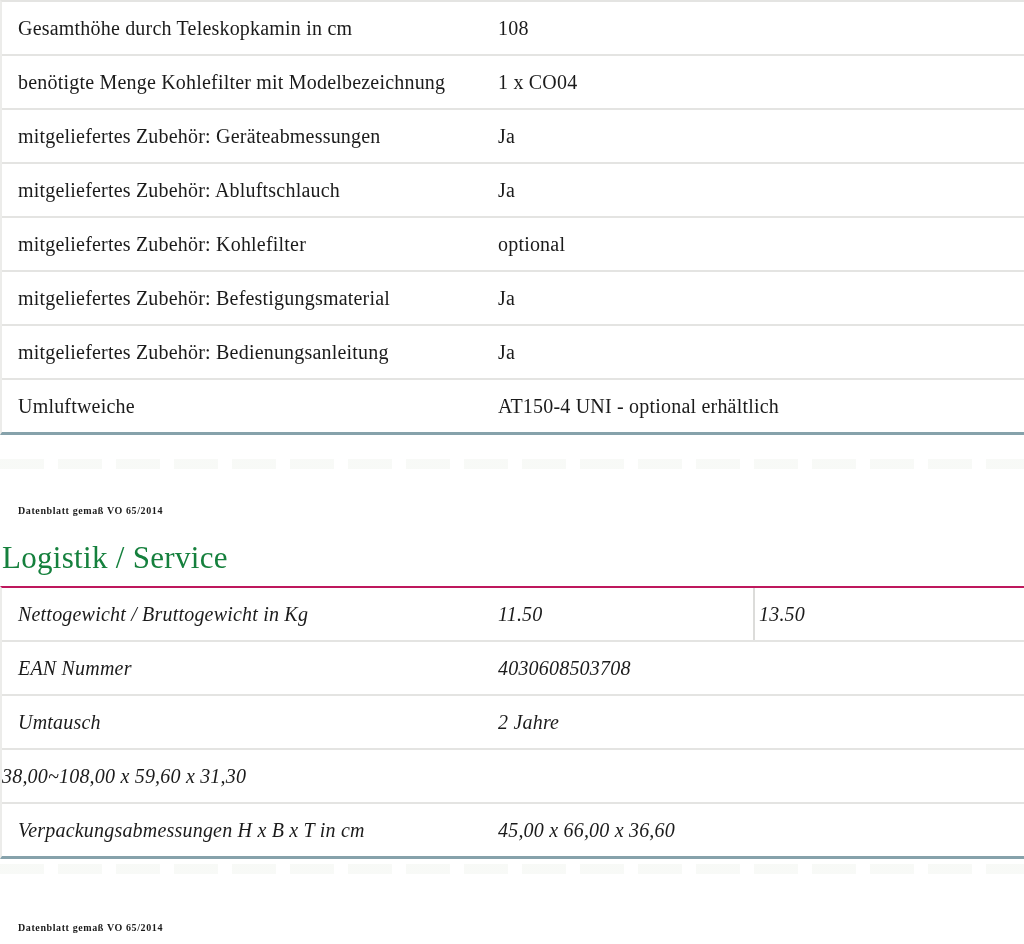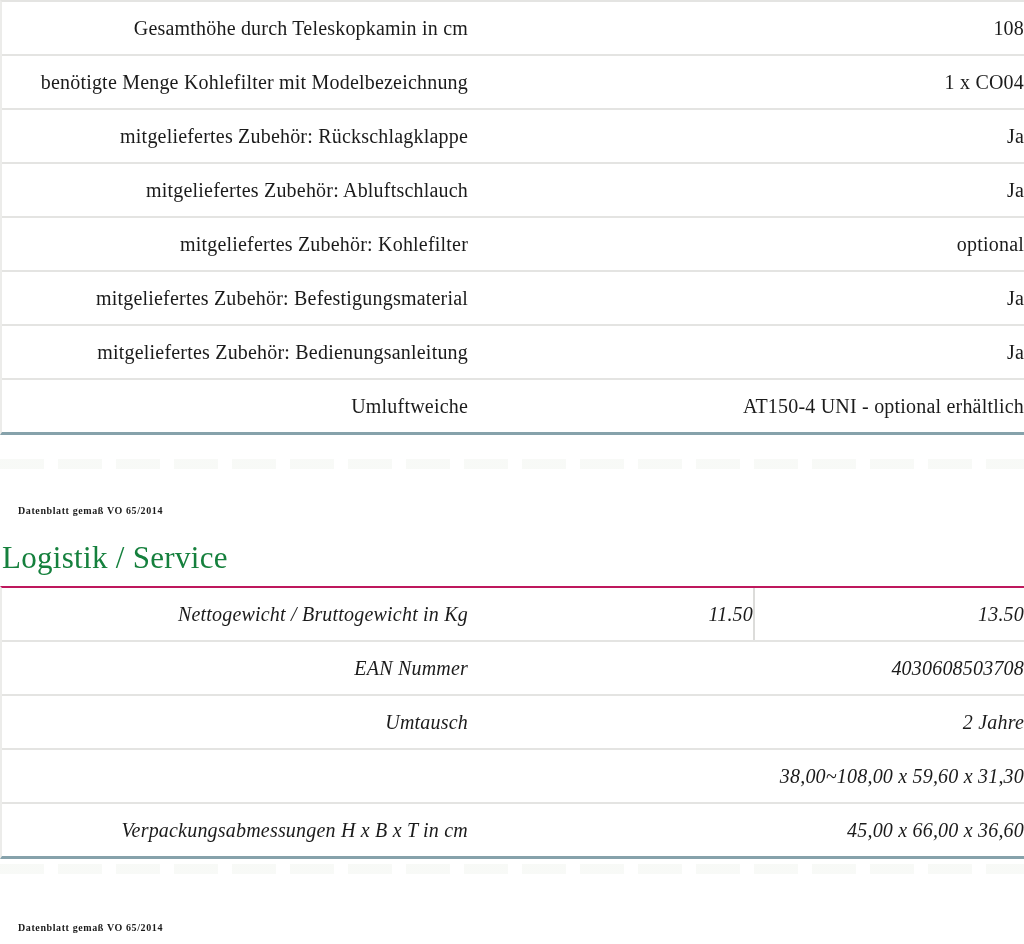--- a/index.html
+++ b/index.html
@@ -27,27 +27,26 @@
   .t2{
     border-top:2px solid #be185d;
     border-bottom:3px solid var(--teal);
     margin-top:8px;
     font-style:italic;
   }
   .t-row{
     display:flex;
     border-bottom:2px solid var(--sep);
   }
-  .t-row:last-child{border-bottom:none;gap:21px;}
+  .t-row:last-child{border-bottom:none;}
   .cell{
     padding:12px 0;
     font-size:20px;
     line-height:28px;
     letter-spacing:.2px;
-    text-align:right;
   }
   .label-cell{
     width:496px;
     padding-left:16px;
     padding-right:30px;
   }
   .value-cell{flex:1;}
   .w-val1{flex:0 0 255px;}
   .value-cell-2{
     flex:1;
@@ -85,21 +84,21 @@
 <div class="spec-table t1">
   <div class="t-row">
     <div class="cell label-cell">Gesamthöhe durch Teleskopkamin in cm</div>
     <div class="cell value-cell">108</div>
   </div>
   <div class="t-row">
     <div class="cell label-cell">benötigte Menge Kohlefilter mit Modelbezeichnung</div>
     <div class="cell value-cell">1 x CO04</div>
   </div>
   <div class="t-row">
-    <div class="cell label-cell">mitgeliefertes Zubehör: Rückschlagklappe</div>
+    <div class="cell label-cell">mitgeliefertes Zubehör: Geräteabmessungen</div>
     <div class="cell value-cell">Ja</div>
   </div>
   <div class="t-row">
     <div class="cell label-cell">mitgeliefertes Zubehör: Abluftschlauch</div>
     <div class="cell value-cell">Ja</div>
   </div>
   <div class="t-row">
     <div class="cell label-cell">mitgeliefertes Zubehör: Kohlefilter</div>
     <div class="cell value-cell">optional</div>
   </div>

